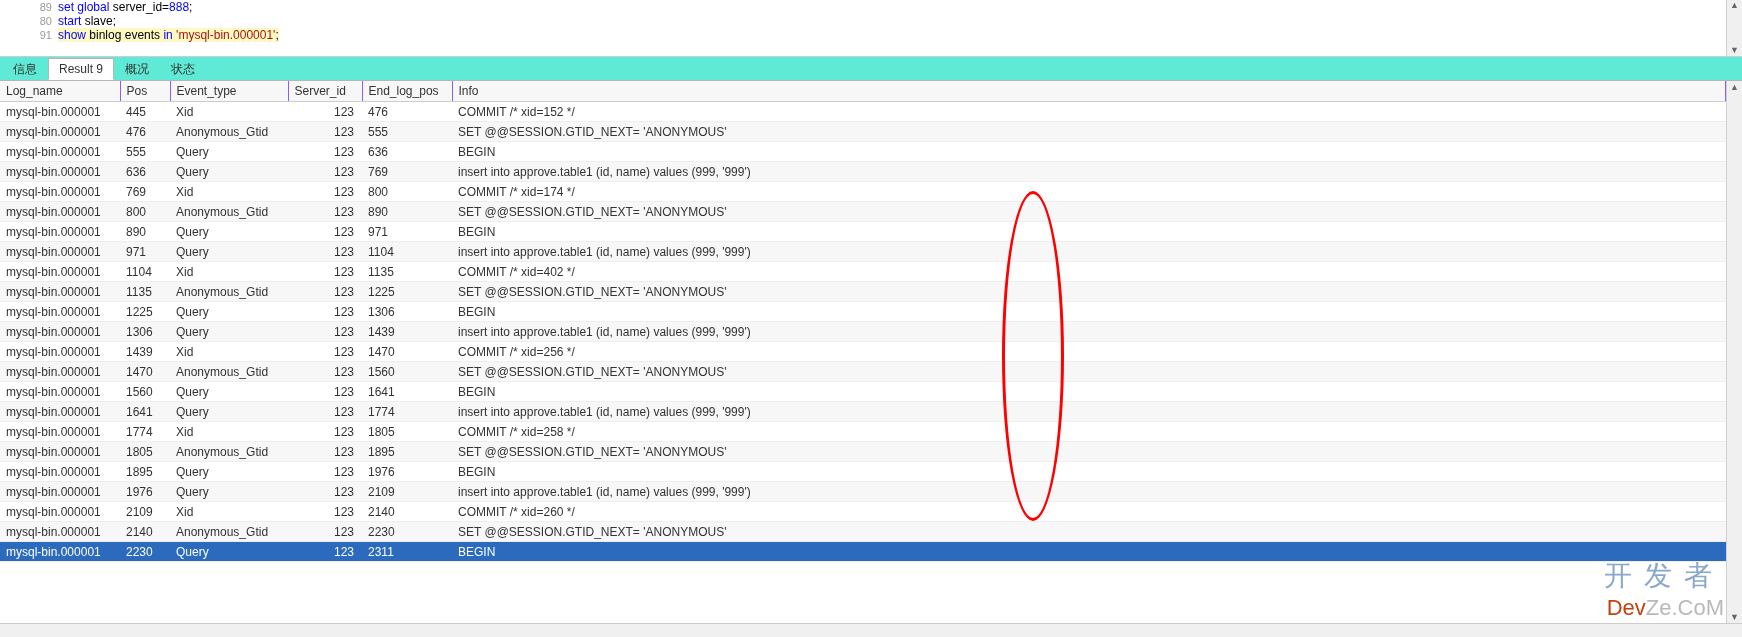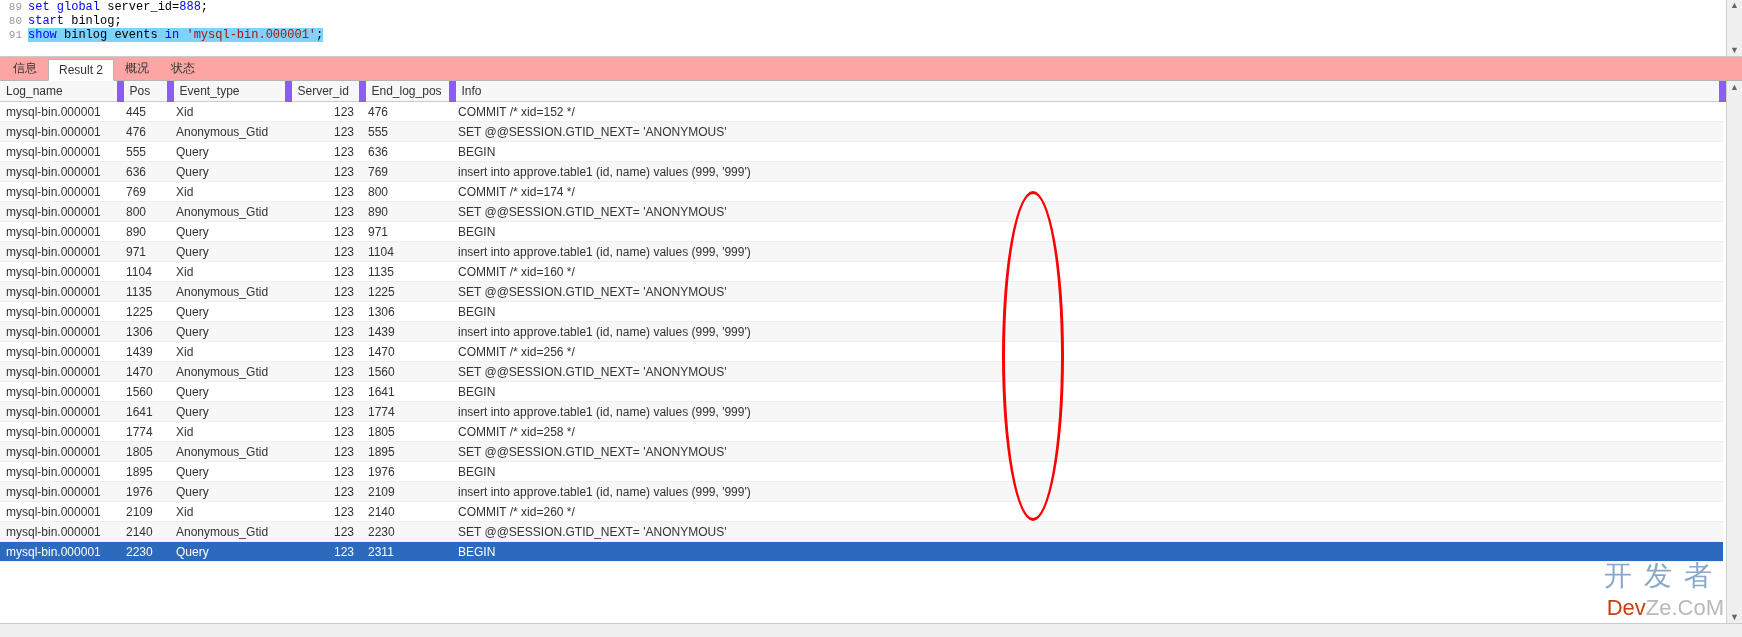--- a/index.html
+++ b/index.html
@@ -1,37 +1,37 @@
 <!DOCTYPE html>
 <html><head>
 <meta charset="utf-8">
 <style>
   * { box-sizing: border-box; margin: 0; padding: 0; }
   body { font-family: "Microsoft YaHei", Arial, sans-serif; font-size: 12px; color: #333; background: #fff; width: 1742px; height: 637px; overflow: hidden; position: relative; }
   
   .editor-wrap { position: relative; background: #fff; border-bottom: 1px solid #ccc; height: 57px; }
   .editor-wrap .scroll-v { position: absolute; right: 0; top: 0; width: 16px; height: 100%; background: #f0f0f0; border-left: 1px solid #d0d0d0; display: flex; flex-direction: column; align-items: center; justify-content: space-between; }
   .editor-wrap .scroll-v .arrow { font-size: 9px; color: #666; line-height: 1; padding: 1px 0; cursor: pointer; }
-  .editor-rows { padding-left: 2px; font-family: Liberation Mono, monospace; font-size: 12px; line-height: 14px; }
+  .editor-rows { padding-left: 2px; font-family: Liberation Sans, sans-serif; font-size: 12px; line-height: 14px; margin-left: 30px; }
   .editor-row { display: flex; align-items: center; }
   .gutter { width: 26px; text-align: right; color: #999; padding-right: 6px; font-size: 11px; user-select: none; }
   .code { white-space: pre; }
   .kw-blue { color: #0000ff; }
   .kw-black { color: #000; }
   .kw-purple { color: #a31515; }
-  .sel { background: #7dd3fc; }
-  
-  .tabs-bar { display: flex; align-items: flex-end; height: 24px; background: #fca5a5; border-bottom: 1px solid #b5b5b5; padding-left: 2px; }
+  .sel { background: #fef9c3; }
+  
+  .tabs-bar { display: flex; align-items: center; height: 24px; background: #5eead4; border-bottom: 1px solid #b5b5b5; padding-left: 2px; }
   .tab { padding: 3px 10px; font-size: 12px; color: #333; border: 1px solid transparent; cursor: pointer; border-bottom: none; }
   .tab.active { background: #fff; border: 1px solid #b5b5b5; border-bottom: 1px solid #fff; margin-bottom: -1px; }
   
   .grid-container { position: relative; height: calc(100% - 57px - 24px - 14px); overflow: hidden; }
   .grid-wrap { position: relative; margin-right: 16px; }
   .grid { width: 100%; border-collapse: collapse; table-layout: fixed; font-size: 12px; }
-  .grid th { text-align: left; font-weight: normal; background: #f7f7f7; border-bottom: 1px solid #ccc; border-right: 7px solid #8b5cf6; padding: 3px 6px; height: 20px; color: #333; }
+  .grid th { text-align: left; font-weight: normal; background: #f7f7f7; border-bottom: 1px solid #ccc; border-right: 1px solid #8b5cf6; padding: 3px 6px; height: 20px; color: #333; }
   .grid td { border-bottom: 1px solid #eee; padding: 2px 6px; height: 20px; color: #333; white-space: nowrap; overflow: hidden; }
   .grid tbody tr:nth-child(even) { background: #f7f7f7; }
   .grid tbody tr.selected td { background: #2b6abc; color: #fff; }
   .grid tbody tr.selected td:first-child { background: #2b6abc; }
   .col-log { width: 120px; }
   .col-pos { width: 50px; }
   .col-event { width: 118px; }
   .col-server { width: 74px; text-align: right; padding-right: 8px !important; }
   .col-endpos { width: 90px; }
   .col-info { width: auto; }
@@ -52,36 +52,36 @@
 <body>
 
 <div class="editor-wrap">
   <div class="editor-rows">
       <div class="editor-row">
         <div class="gutter">89</div>
         <div class="code"><span class="kw-blue">set global</span><span class="kw-black"> server_id=</span><span class="kw-blue">888</span><span class="kw-black">;</span></div>
       </div>
       <div class="editor-row">
         <div class="gutter">80</div>
-        <div class="code"><span class="kw-blue">start</span><span class="kw-black"> binlog;</span></div>
+        <div class="code"><span class="kw-blue">start</span><span class="kw-black"> slave;</span></div>
       </div>
       <div class="editor-row">
         <div class="gutter">91</div>
         <div class="code"><span class="sel"><span class="kw-blue">show</span><span class="kw-black"> binlog events </span><span class="kw-blue">in</span><span class="kw-black"> </span><span class="kw-purple">'mysql-bin.000001'</span><span class="kw-black">;</span></span></div>
       </div>
     </div>
   <div class="scroll-v">
     <span class="arrow">▲</span>
     <span class="arrow">▼</span>
   </div>
 </div>
 
 <div class="tabs-bar">
     <div class="tab">信息</div>
-    <div class="tab active">Result 2</div>
+    <div class="tab active">Result 9</div>
     <div class="tab">概况</div>
     <div class="tab">状态</div>
   </div>
 
 <div class="grid-container">
   <div class="grid-wrap">
     <table class="grid">
       <thead>
           <tr>
         <th class="col-log">Log_name</th>
@@ -156,21 +156,21 @@
             <td class="col-server">123</td>
             <td class="col-endpos">1104</td>
             <td class="col-info">insert into approve.table1 (id, name) values (999, '999')</td>
           </tr>
           <tr>
             <td class="col-log">mysql-bin.000001</td>
             <td class="col-pos">1104</td>
             <td class="col-event">Xid</td>
             <td class="col-server">123</td>
             <td class="col-endpos">1135</td>
-            <td class="col-info">COMMIT /* xid=160 */</td>
+            <td class="col-info">COMMIT /* xid=402 */</td>
           </tr>
           <tr>
             <td class="col-log">mysql-bin.000001</td>
             <td class="col-pos">1135</td>
             <td class="col-event">Anonymous_Gtid</td>
             <td class="col-server">123</td>
             <td class="col-endpos">1225</td>
             <td class="col-info">SET @@SESSION.GTID_NEXT= 'ANONYMOUS'</td>
           </tr>
           <tr>

